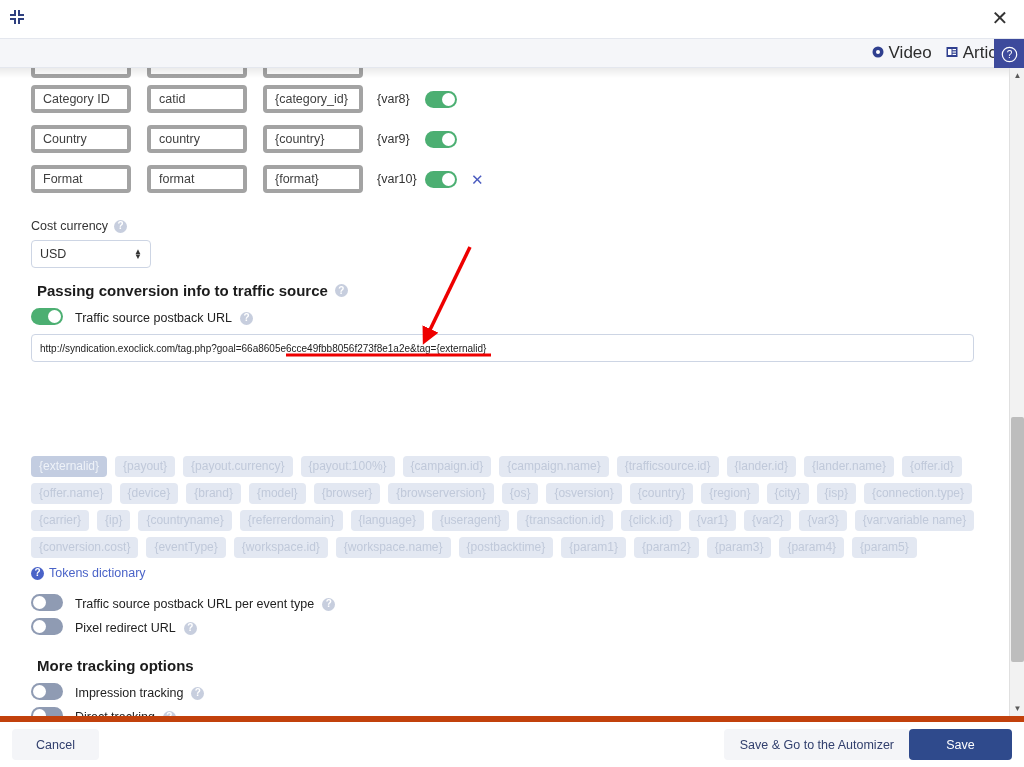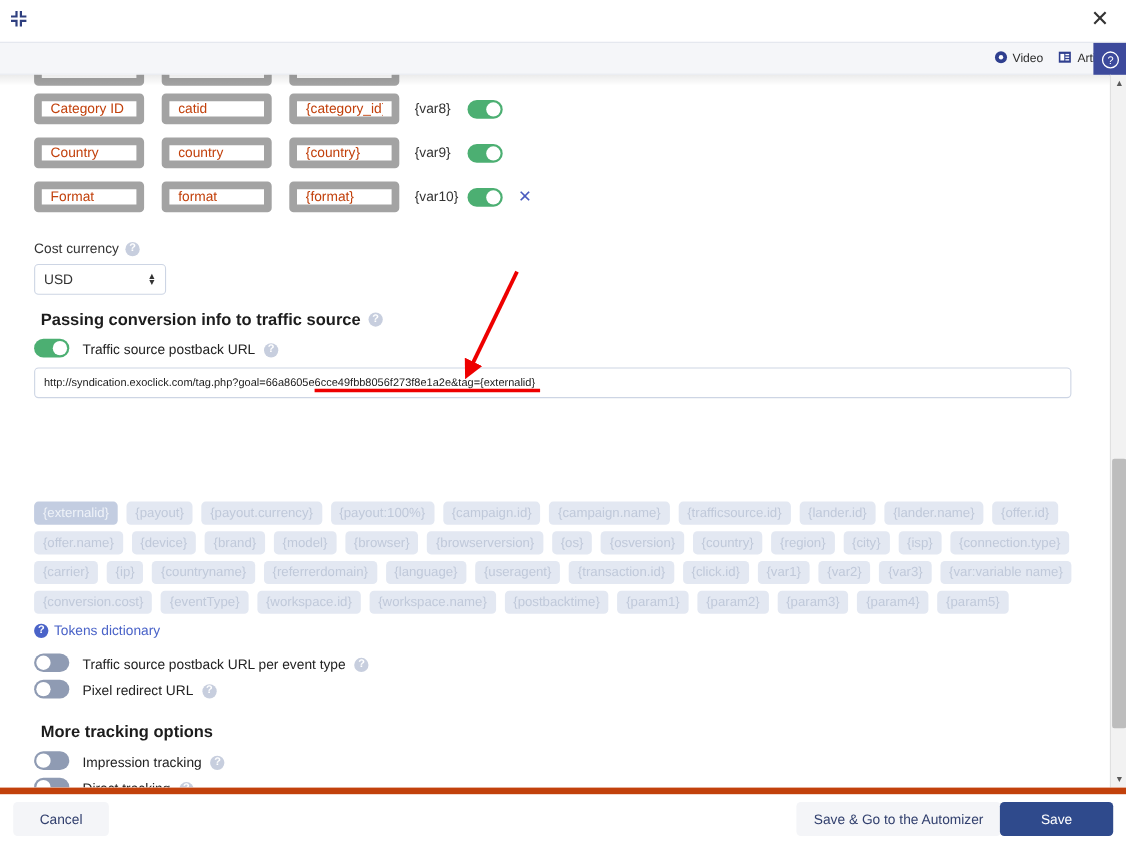--- a/index.html
+++ b/index.html
@@ -48,21 +48,21 @@
   .mediabar {
     position: absolute; left: 0; top: 38px;
     width: 1024px; height: 30px;
     background: #f5f6f9;
     border-top: 1px solid #e4e7ee;
     border-bottom: 1px solid #e4e7ee;
     display: flex; align-items: center; justify-content: flex-end;
   }
   .media-link {
     display: flex; align-items: center; gap: 5px;
-    font-size: 11px; color: #2c2c2c;
+    font-size: 17px; color: #2c2c2c;
     margin-right: 14px; cursor: pointer;
   }
   .media-link:last-of-type { margin-right: 16px; }
   .help-tab {
     position: absolute; right: 0; top: 0;
     width: 30px; height: 30px;
     background: #3d4a9c;
     display: flex; align-items: center; justify-content: center;
     cursor: pointer;
   }
@@ -83,25 +83,25 @@
   }
 
   
   .var-row {
     position: absolute;
     left: 31px;
     display: flex; align-items: center;
   }
   .txtin {
     height: 28px;
-    border: 7px solid #a3a3a3;
+    border: 4px solid #a3a3a3;
     border-radius: 4px;
     background: #fff;
     font-size: 12.5px;
-    color: #c2410c;
+    color: #404040;
     padding: 0 8px;
     line-height: 26px;
     font-family: "Liberation Sans", sans-serif;
   }
   .w-name { width: 100px; }
   .w-param { width: 100px; margin-left: 16px; }
   .w-token { width: 100px; margin-left: 16px; }
   .varlabel {
     margin-left: 14px;
     font-size: 12.5px;

